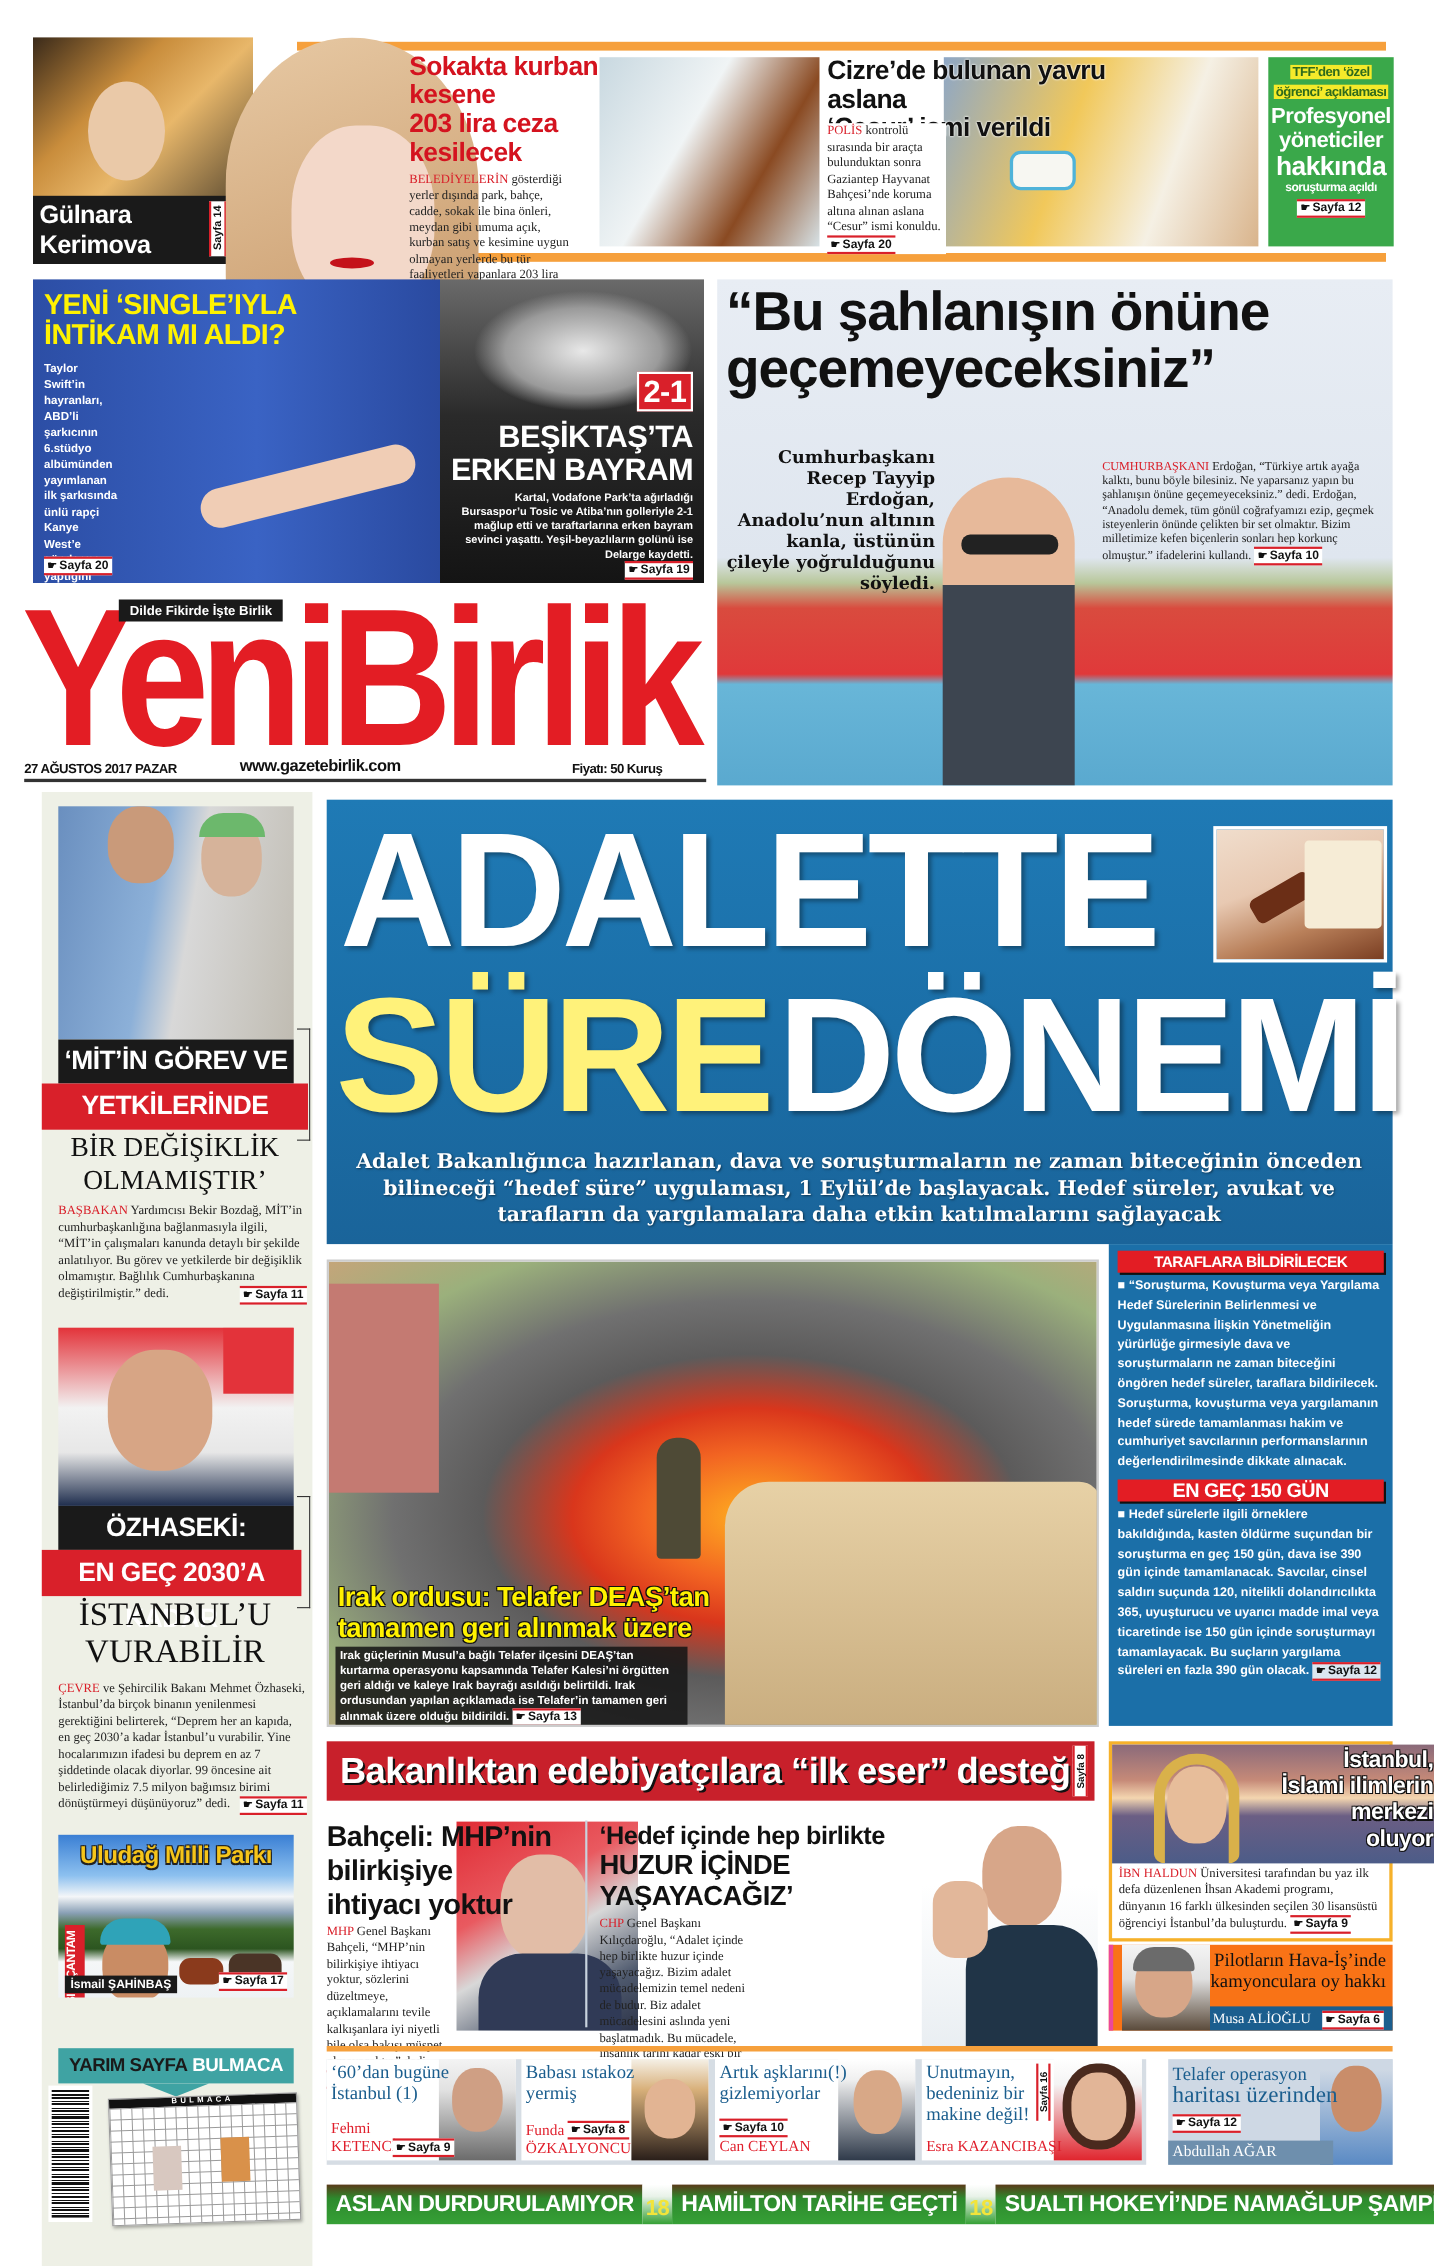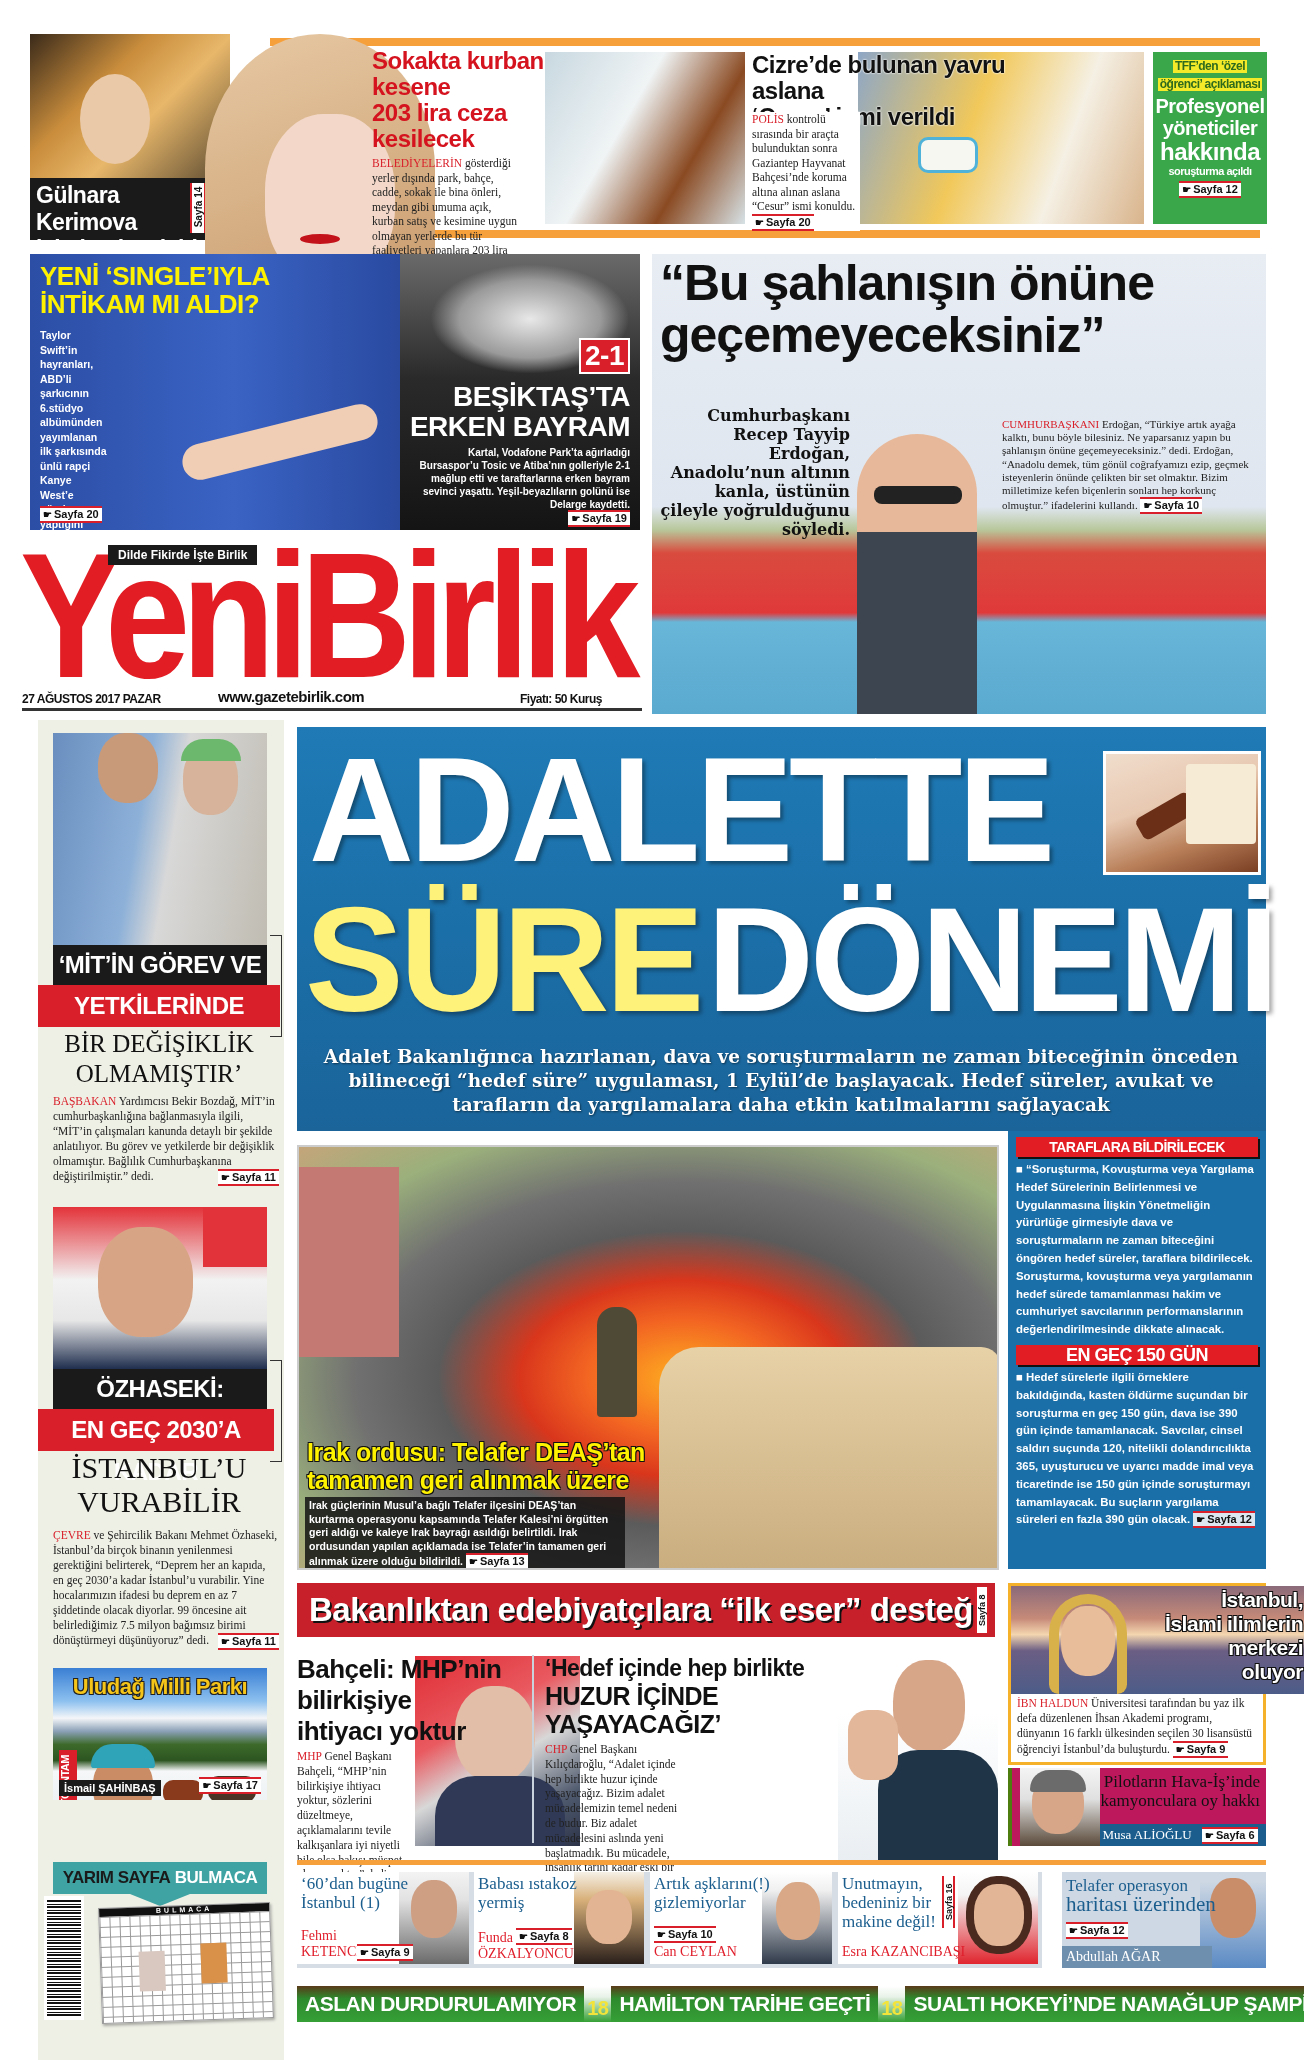--- a/index.html
+++ b/index.html
@@ -134,21 +134,21 @@
 <div class="abs cond" style="left:53px;top:1369px;width:214px;height:40px;background:#1a1a1a;color:#fff;font-size:24px;line-height:40px;text-align:center">ÖZHASEKİ: DEPREM</div>
 <div class="abs cond" style="left:38px;top:1409px;width:236px;height:42px;background:#d9202a;color:#fff;font-size:24px;line-height:42px;text-align:center">EN GEÇ 2030’A KADAR</div>
 <div class="abs" style="left:270px;top:1360px;width:12px;height:102px;border:1px solid #333;border-left:none"></div>
 <div class="abs lserif" style="left:38px;top:1452px;width:242px;text-align:center;font-size:30px;line-height:32px">İSTANBUL’U</div>
 <div class="abs lserif" style="left:38px;top:1486px;width:242px;text-align:center;font-size:30px;line-height:32px">VURABİLİR</div>
 <div class="abs bodytext" style="left:53px;top:1528px;width:226px;font-size:11.5px;line-height:15px">
   <span class="lead">ÇEVRE</span><span> ve Şehircilik Bakanı Mehmet Özhaseki, İstanbul’da birçok binanın yenilenmesi gerektiğini belirterek, “Deprem her an kapıda, en geç 2030’a kadar İstanbul’u vurabilir. Yine hocalarımızın ifadesi bu deprem en az 7 şiddetinde olacak diyorlar. 99 öncesine ait belirlediğimiz 7.5 milyon bağımsız birimi dönüştürmeyi düşünüyoruz” dedi.</span>
   <span class="sayfa" style="float:right"><span class="hand">☛</span><span>Sayfa 11</span></span>
 </div>
 
-<div class="photo" style="left:53px;top:1668px;width:214px;height:132px;background:linear-gradient(180deg,#3a7fd4 0%,#8cc0ef 25%,#f4f6f8 38%,#8aa0b6 48%,#3d6a2b 58%,#2c5520 70%,#f5f7f8 78%,#eef2f4 100%)">
+<div class="photo" style="left:53px;top:1668px;width:214px;height:148px;background:linear-gradient(180deg,#3a7fd4 0%,#8cc0ef 25%,#f4f6f8 38%,#8aa0b6 48%,#3d6a2b 58%,#2c5520 70%,#f5f7f8 78%,#eef2f4 100%)">
   <div class="cond" style="position:absolute;left:4px;top:6px;width:206px;text-align:center;color:#f6c51a;font-size:22px;line-height:26px;text-shadow:1px 1px 0 #222,-1px -1px 0 #222,1px -1px 0 #222,-1px 1px 0 #222">Uludağ Milli Parkı</div>
   <div class="abs" style="left:40px;top:86px;width:60px;height:66px;border-radius:45%;background:#c98c64"></div>
   <div class="abs" style="left:38px;top:76px;width:64px;height:24px;border-radius:30px 30px 4px 4px;background:#2fa3b8"></div>
   <div class="abs" style="left:110px;top:112px;width:40px;height:24px;border-radius:10px;background:#8a3a1c"></div>
   <div class="abs" style="left:155px;top:108px;width:48px;height:26px;border-radius:10px;background:#4a3426"></div>
   <div class="cond" style="position:absolute;left:6px;top:82px;width:18px;height:78px;background:#d9202a;color:#fff;font-size:11px;writing-mode:vertical-rl;transform:rotate(180deg);text-align:center">SIRTÇANTAM</div>
   <div style="position:absolute;left:6px;bottom:4px;background:#1a1a1a;color:#fff;font-size:11px;font-weight:bold;padding:2px 5px">İsmail ŞAHİNBAŞ</div>
   <span class="sayfa" style="position:absolute;right:6px;bottom:6px"><span class="hand">☛</span><span>Sayfa 17</span></span>
 </div>
 
@@ -247,21 +247,21 @@
     <div class="cond" style="position:absolute;right:8px;top:26px;color:#fff;font-size:21px;line-height:24px;text-shadow:1px 1px 0 #111,-1px -1px 0 #111,1px -1px 0 #111,-1px 1px 0 #111">İslami ilimlerin</div>
     <div class="cond" style="position:absolute;right:8px;top:50px;color:#fff;font-size:21px;line-height:24px;text-shadow:1px 1px 0 #111,-1px -1px 0 #111,1px -1px 0 #111,-1px 1px 0 #111">merkezi</div>
     <div class="cond" style="position:absolute;right:8px;top:74px;color:#fff;font-size:21px;line-height:24px;text-shadow:1px 1px 0 #111,-1px -1px 0 #111,1px -1px 0 #111,-1px 1px 0 #111">oluyor</div>
   </div>
   <div class="bodytext" style="position:absolute;left:6px;top:110px;width:240px;font-size:11.5px;line-height:15px">
     <span class="lead">İBN HALDUN</span><span> Üniversitesi tarafından bu yaz ilk defa düzenlenen İhsan Akademi programı, dünyanın 16 farklı ülkesinden seçilen 30 lisansüstü öğrenciyi İstanbul’da buluşturdu.</span>
     <span class="sayfa"><span class="hand">☛</span><span>Sayfa 9</span></span>
   </div>
 </div>
 
-<div class="abs" style="left:1008px;top:1768px;width:258px;height:78px;background:#be185d;border-left:4px solid #4d7c0f">
+<div class="abs" style="left:1008px;top:1768px;width:258px;height:78px;background:#f97316;border-left:4px solid #ec4899">
   <div class="photo" style="left:8px;top:0;width:80px;height:78px;background:linear-gradient(180deg,#f4f4f4 0%,#e0e0e0 40%,#5a4a3a 100%)">
     <div class="abs" style="left:12px;top:6px;width:52px;height:60px;border-radius:45%;background:#d7a688"></div>
     <div class="abs" style="left:10px;top:2px;width:56px;height:22px;border-radius:26px 26px 4px 4px;background:#6b6b6b"></div>
   </div>
   <div class="lserif" style="position:absolute;right:6px;top:4px;font-size:17px;line-height:19px;text-align:right">Pilotların Hava-İş’inde</div>
   <div class="lserif" style="position:absolute;right:6px;top:23px;font-size:17px;line-height:19px;text-align:right">kamyonculara oy hakkı</div>
   <div style="position:absolute;left:88px;right:0;bottom:0;height:22px;background:#1b5e8e;text-align:center;padding-right:6px">
     <span class="lserif" style="color:#fff;font-size:13px;line-height:22px;margin-right:6px">Musa ALİOĞLU</span>
     <span class="sayfa"><span class="hand">☛</span><span>Sayfa 6</span></span>
   </div>

